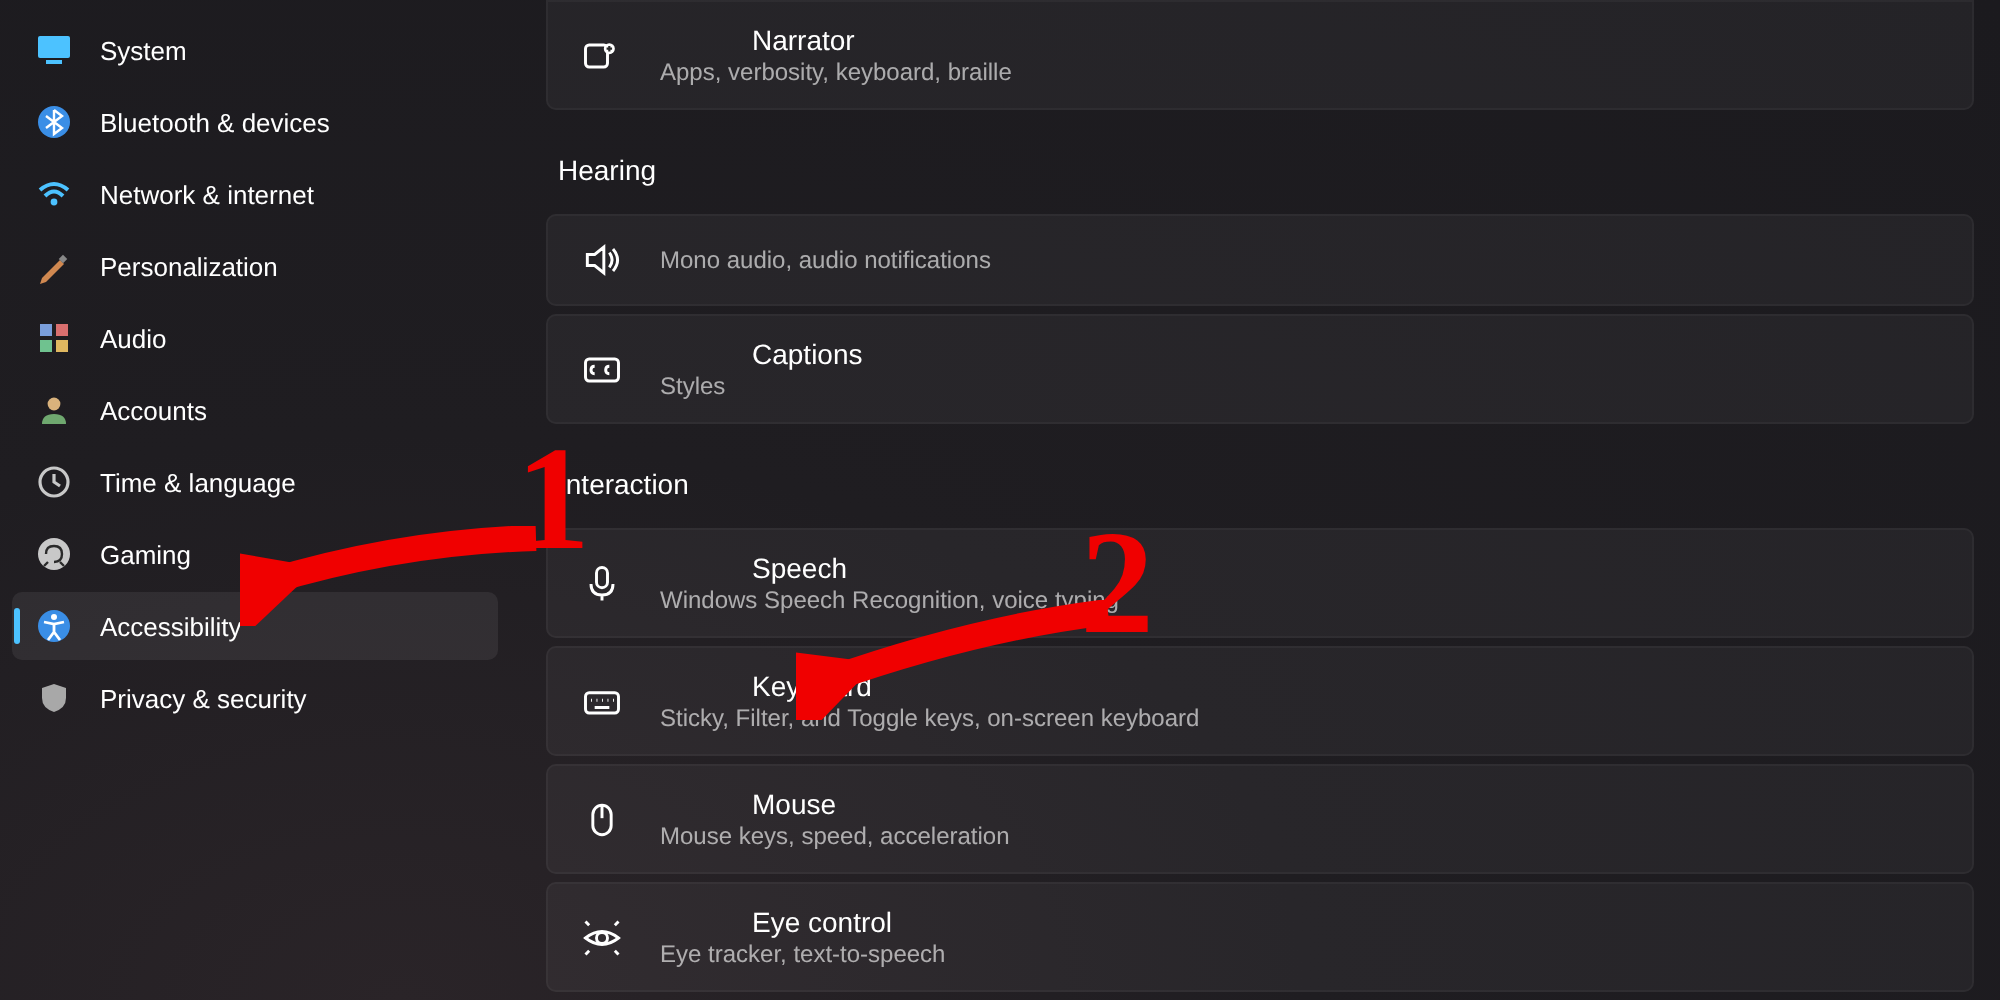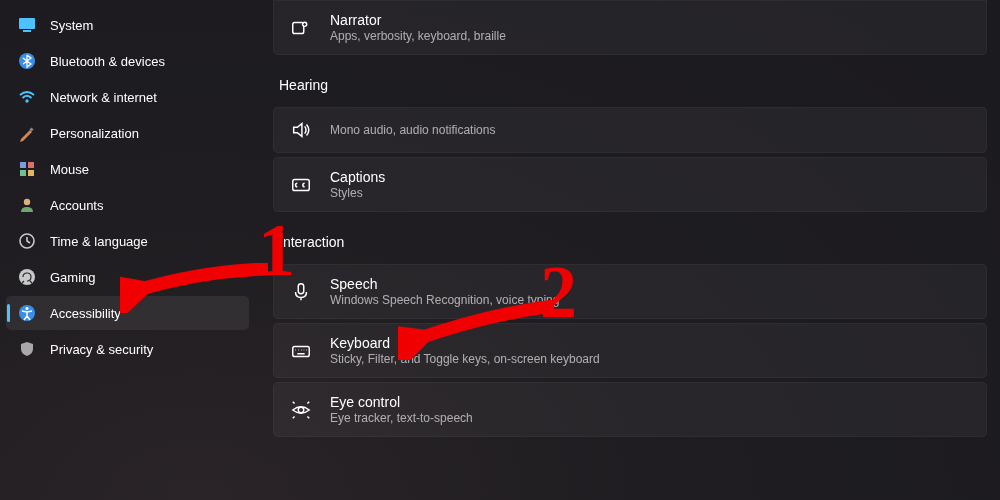--- a/index.html
+++ b/index.html
@@ -78,21 +78,21 @@
   .card .icon {
     width: 22px;
     height: 22px;
     display: flex;
     align-items: center;
     justify-content: center;
     flex-shrink: 0;
   }
   .card .icon svg { width: 22px; height: 22px; stroke: #fff; }
   .card-text { display: flex; flex-direction: column; gap: 1px; }
-  .card-title { font-size: 14px; color: #fff; }
+  .card-title { font-size: 14px; color: #fff; margin-left: 46px; }
   .card-sub { font-size: 12px; color: rgba(255,255,255,0.62); }
   
   .annotation {
     position: absolute;
     pointer-events: none;
     color: #f00000;
     font-family: Georgia, "Times New Roman", serif;
     font-weight: bold;
   }
   .arrow1 { left: 120px; top: 263px; }
@@ -144,21 +144,21 @@
   </div>
   <div class="sidebar-item">
     <span class="icon">
       <svg viewBox="0 0 18 18">
           <rect x="2" y="2" width="6" height="6" fill="#7a9edb"></rect>
           <rect x="10" y="2" width="6" height="6" fill="#d96f6f"></rect>
           <rect x="2" y="10" width="6" height="6" fill="#6fc28f"></rect>
           <rect x="10" y="10" width="6" height="6" fill="#e0b860"></rect>
         </svg>
     </span>
-    <span>Mouse</span>
+    <span>Audio</span>
   </div>
   <div class="sidebar-item">
     <span class="icon">
       <svg viewBox="0 0 18 18">
           <circle cx="9" cy="6" r="3.2" fill="#d9b27c"></circle>
           <path d="M3 16 Q3 11 9 11 Q15 11 15 16 Z" fill="#6fa86f"></path>
         </svg>
     </span>
     <span>Accounts</span>
   </div>
@@ -258,20 +258,32 @@
   <div class="card">
     <span class="icon">
       <svg viewBox="0 0 24 24" fill="none" stroke-width="1.6">
           <rect x="3" y="7" width="18" height="11" rx="2"></rect>
           <path d="M6 11 H6.5 M9 11 H9.5 M12 11 H12.5 M15 11 H15.5 M18 11 H18.5 M8 15 H16"></path>
         </svg>
     </span>
     <div class="card-text">
       <span class="card-title">Keyboard</span>
       <span class="card-sub">Sticky, Filter, and Toggle keys, on-screen keyboard</span>
+    </div>
+  </div>
+  <div class="card">
+    <span class="icon">
+      <svg viewBox="0 0 24 24" fill="none" stroke-width="1.6">
+          <rect x="7" y="4" width="10" height="16" rx="5"></rect>
+          <line x1="12" y1="4" x2="12" y2="11"></line>
+        </svg>
+    </span>
+    <div class="card-text">
+      <span class="card-title">Mouse</span>
+      <span class="card-sub">Mouse keys, speed, acceleration</span>
     </div>
   </div>
   <div class="card">
     <span class="icon">
       <svg viewBox="0 0 24 24" fill="none" stroke-width="1.6">
           <path d="M3 12 Q12 5 21 12 Q12 19 3 12 Z"></path>
           <circle cx="12" cy="12" r="3"></circle>
           <path d="M5 5 L3 3 M19 5 L21 3 M5 19 L3 21 M19 19 L21 21"></path>
         </svg>
     </span>

